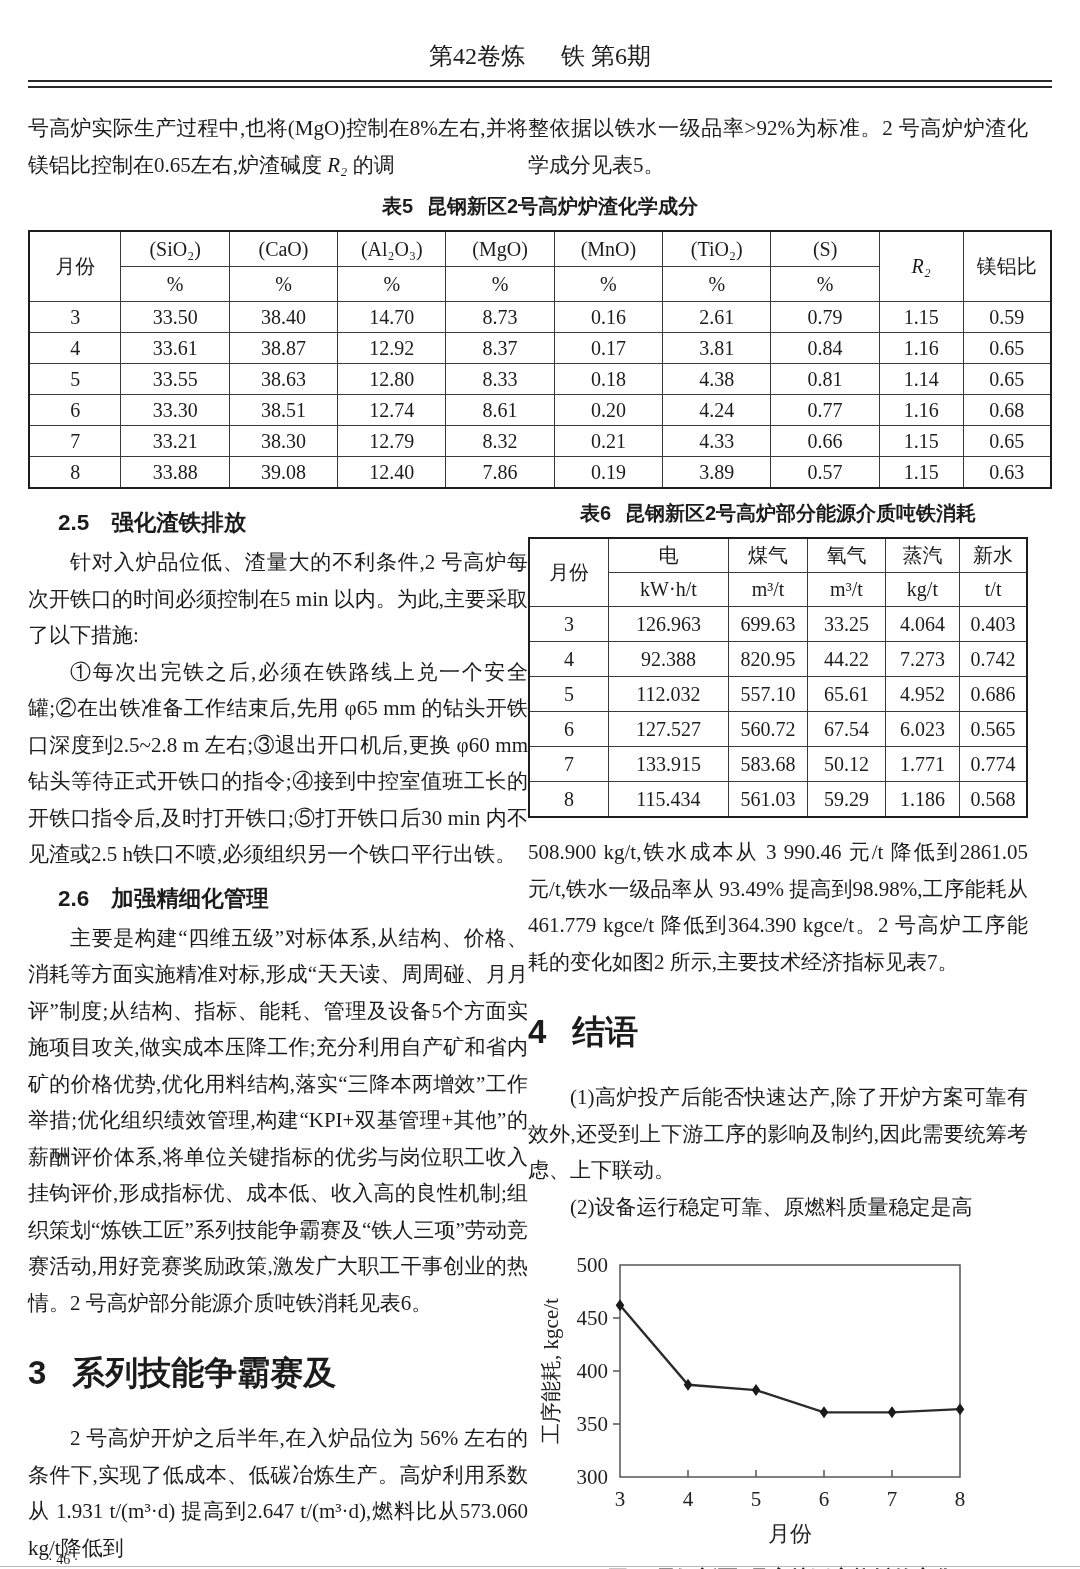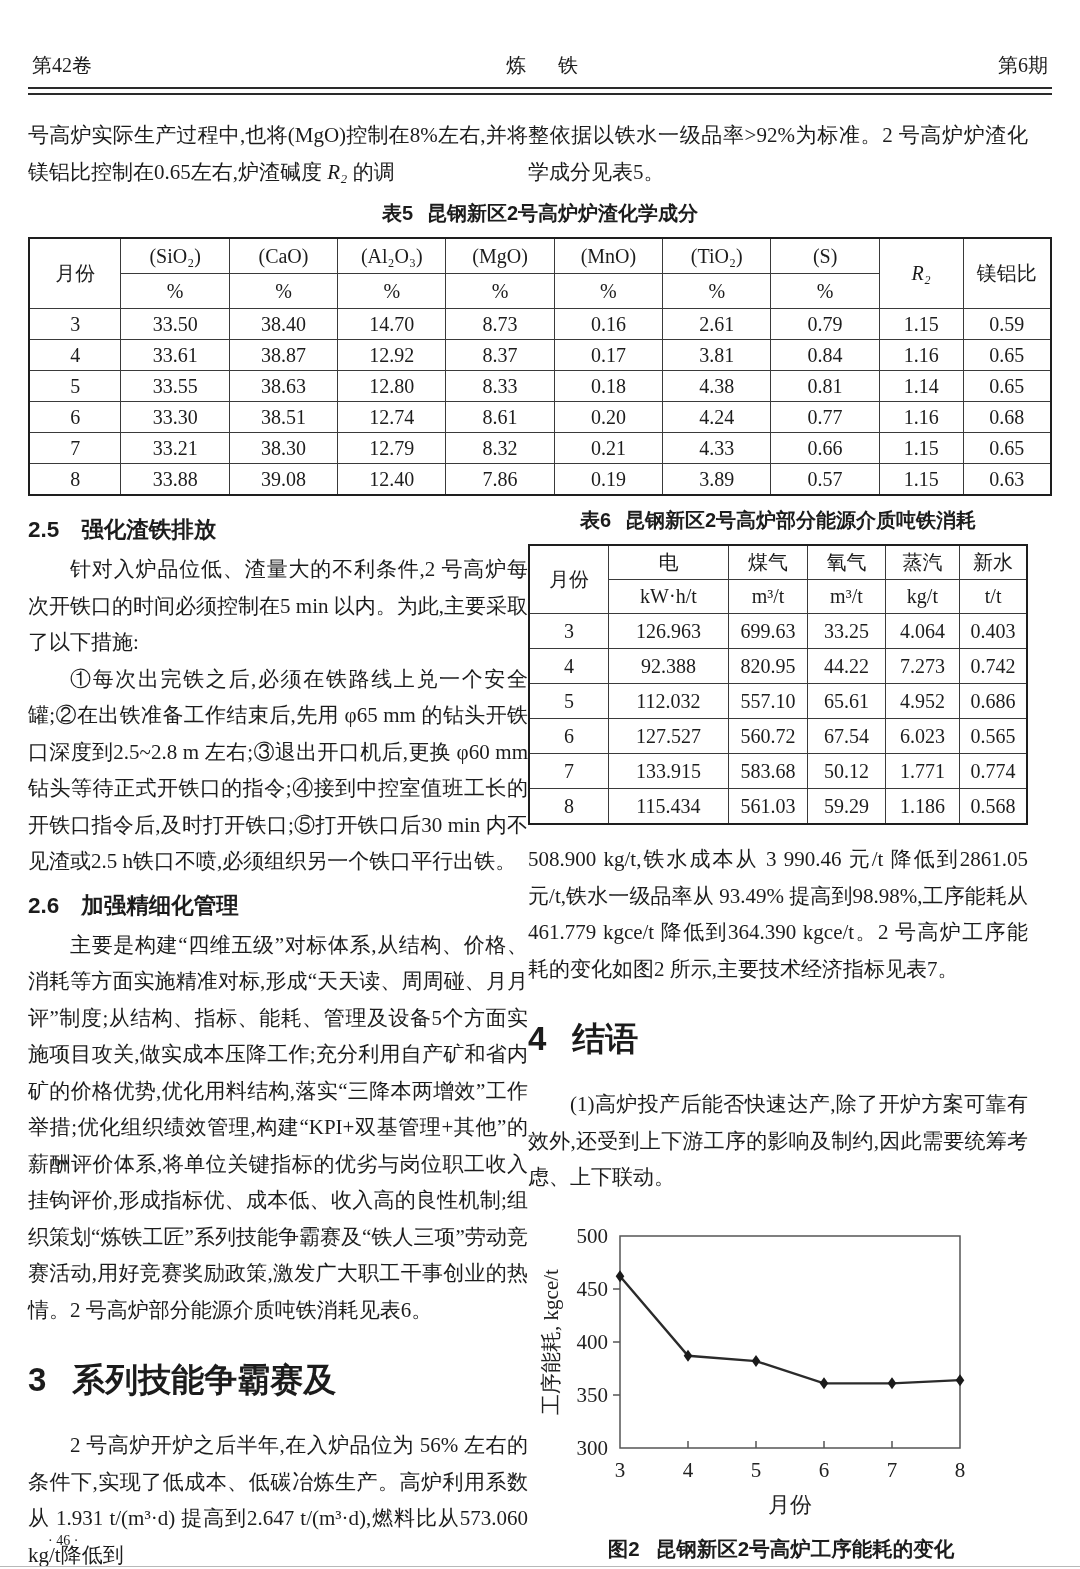--- a/index.html
+++ b/index.html
@@ -3,22 +3,22 @@
 <meta charset="utf-8">
 <style>
   html,body{margin:0;padding:0;background:#ffffff;}
   body{
     width:1080px;height:1569px;position:relative;overflow:hidden;
     font-family:"Liberation Serif","DejaVu Serif",serif;
     color:#1c1c1c;
   }
   .page{padding:0 28px;position:relative;}
   
-  .runhead{display:flex;justify-content:space-between;align-items:baseline;
-    padding:52px 4px 8px 4px;font-size:20px;}
+  .runhead{display:flex;justify-content:center;align-items:baseline;
+    padding:40px 4px 8px 4px;font-size:24px;}
   .runhead .center{letter-spacing:6px;}
   .rule-double{border-top:2px solid #2a2a2a;border-bottom:2px solid #2a2a2a;height:4px;margin:0 0 22px 0;}
   
   .cols{display:flex;}
   .col{width:500px;}
   p.body{margin:0;font-size:21px;line-height:36.5px;text-align:justify;}
   p.indent{text-indent:2em;}
   .ital{font-style:italic;}
   
   .tabtitle{text-align:center;font-family:"Liberation Sans","DejaVu Sans",sans-serif;
@@ -28,21 +28,21 @@
   table{border-collapse:collapse;width:100%;text-align:center;
     font-size:20px;border:2px solid #1e1e1e;table-layout:fixed;}
   th,td{border:1px solid #3a3a3a;font-weight:normal;padding:2px 1px;}
   #table5 th{height:30px;}
   #table5 td{height:26px;}
   #table6 th{height:29px;}
   #table6 td{height:30px;}
   
   .sec{font-family:"Liberation Sans","DejaVu Sans",sans-serif;font-weight:bold;
     font-size:22.5px;margin:10px 0 6px 0;}
-  .sec .num{margin-right:22px;}
+  .sec .num{margin-right:22px;margin-left:30px;}
   .chap{font-family:"Liberation Sans","DejaVu Sans",sans-serif;font-weight:bold;
     font-size:33px;margin:30px 0 24px 0;}
   .chap .num{margin-right:26px;}
   .gap-s{height:8px;}
   
   .figure{margin:26px 0 0 6px;}
   svg text{font-family:"Liberation Serif","DejaVu Serif",serif;}
   .figcap{text-align:center;font-family:"Liberation Sans","DejaVu Sans",sans-serif;
     font-weight:bold;font-size:20.5px;margin-top:14px;}
   .figcap .lbl{margin-right:16px;}
@@ -288,20 +288,21 @@
           </tbody>
       </table>
 
       <div style="height:16px"></div>
       <p class="body">508.900 kg/t,铁水成本从 3 990.46 元/t 降低到2861.05 元/t,铁水一级品率从 93.49% 提高到98.98%,工序能耗从 461.779 kgce/t 降低到364.390 kgce/t。2 号高炉工序能耗的变化如图2 所示,主要技术经济指标见表7。</p>
 
       <h2 class="chap">
         <span class="num">4</span><span>结语</span>
       </h2>
       <p class="body indent">(1)高炉投产后能否快速达产,除了开炉方案可靠有效外,还受到上下游工序的影响及制约,因此需要统筹考虑、上下联动。</p>
+      <p class="body indent">(2)设备运行稳定可靠、原燃料质量稳定是高</p>
 
       <div class="figure">
         <svg id="fig2-svg" width="470" height="295" viewBox="0 0 470 295">
             <rect x="86" y="14" width="340" height="212" fill="none" stroke="#555555" stroke-width="1.5"></rect>
             <text x="74" y="233" text-anchor="end" font-size="21" fill="#222">300</text>
             <line x1="79" y1="173" x2="86" y2="173" stroke="#555555" stroke-width="1.5"></line>
             <text x="74" y="180" text-anchor="end" font-size="21" fill="#222">350</text>
             <line x1="79" y1="120" x2="86" y2="120" stroke="#555555" stroke-width="1.5"></line>
             <text x="74" y="127" text-anchor="end" font-size="21" fill="#222">400</text>
             <line x1="79" y1="67" x2="86" y2="67" stroke="#555555" stroke-width="1.5"></line>

